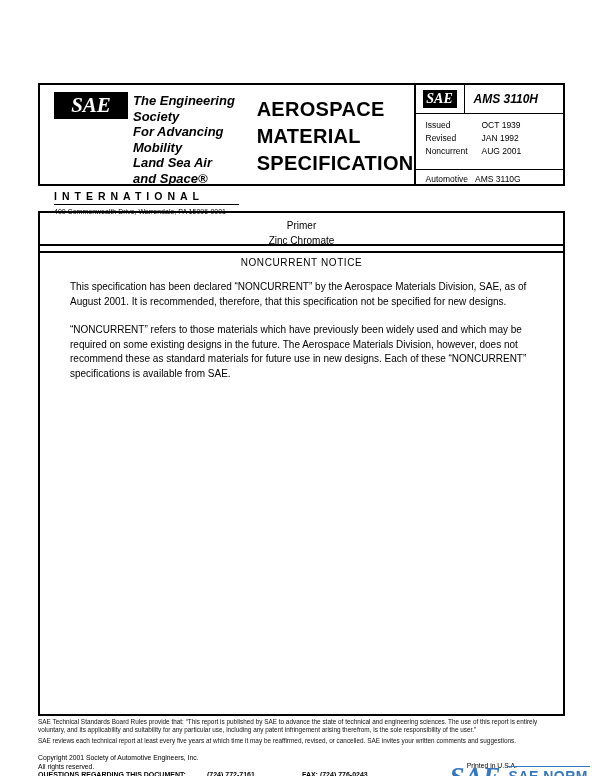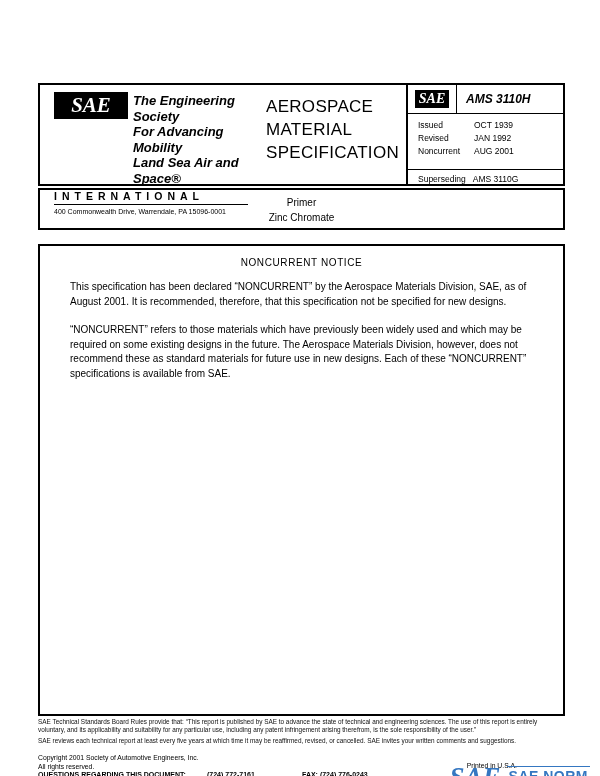--- a/index.html
+++ b/index.html
@@ -41,21 +41,21 @@
   }
   .international {
     font-size: 10.5px; font-weight: bold;
     letter-spacing: 5px; margin-top: 3px;
     border-bottom: 1.5px solid #000; padding-bottom: 2px;
     white-space: nowrap;
   }
   .address { font-size: 7px; margin-top: 3px; }
 
   .hdr-center { flex: 1; padding: 11px 0 0 10px; }
-  .doc-type { font-size: 17px; font-weight: normal; line-height: 1.35; letter-spacing: 0.3px; }
+  .doc-type { font-size: 20px; font-weight: bold; line-height: 1.35; letter-spacing: 0.3px; }
 
   .hdr-right {
     width: 157px; border-left: 2px solid #000;
     display: flex; flex-direction: column;
   }
   .hdr-right-top {
     display: flex; align-items: center;
     height: 29px; border-bottom: 1px solid #000;
   }
   .sae-logo.small { width: 34px; height: 18px; font-size: 14px; margin: 0 7px; flex: none; }
@@ -65,21 +65,21 @@
   .date-row { display: grid; grid-template-columns: 56px auto; line-height: 1.55; }
   .superseding {
     border-top: 1px solid #000;
     padding: 4px 10px 0 10px; font-size: 8.5px;
     display: flex; gap: 7px;
   }
 
   
   .title-box {
     position: absolute;
-    left: 36px; top: 171px;
+    left: 36px; top: 194px;
     width: 527px; height: 42px;
     border: 2px solid #000;
     text-align: center;
     font-size: 10px; line-height: 1.45;
     padding-top: 6px;
   }
 
   
   .notice-box {
     position: absolute;
@@ -181,21 +181,21 @@
         <div class="date-row">
           <span>Revised</span>
           <span>JAN 1992</span>
         </div>
         <div class="date-row">
           <span>Noncurrent</span>
           <span>AUG 2001</span>
         </div>
       </div>
       <div class="superseding">
-        <span>Superseding</span>
+        <span>Automotive</span>
         <span>AMS 3110G</span>
       </div>
     </div>
   </div>
 
   <div class="title-box">
     <div>Primer</div>
     <div>Zinc Chromate</div>
   </div>
 

